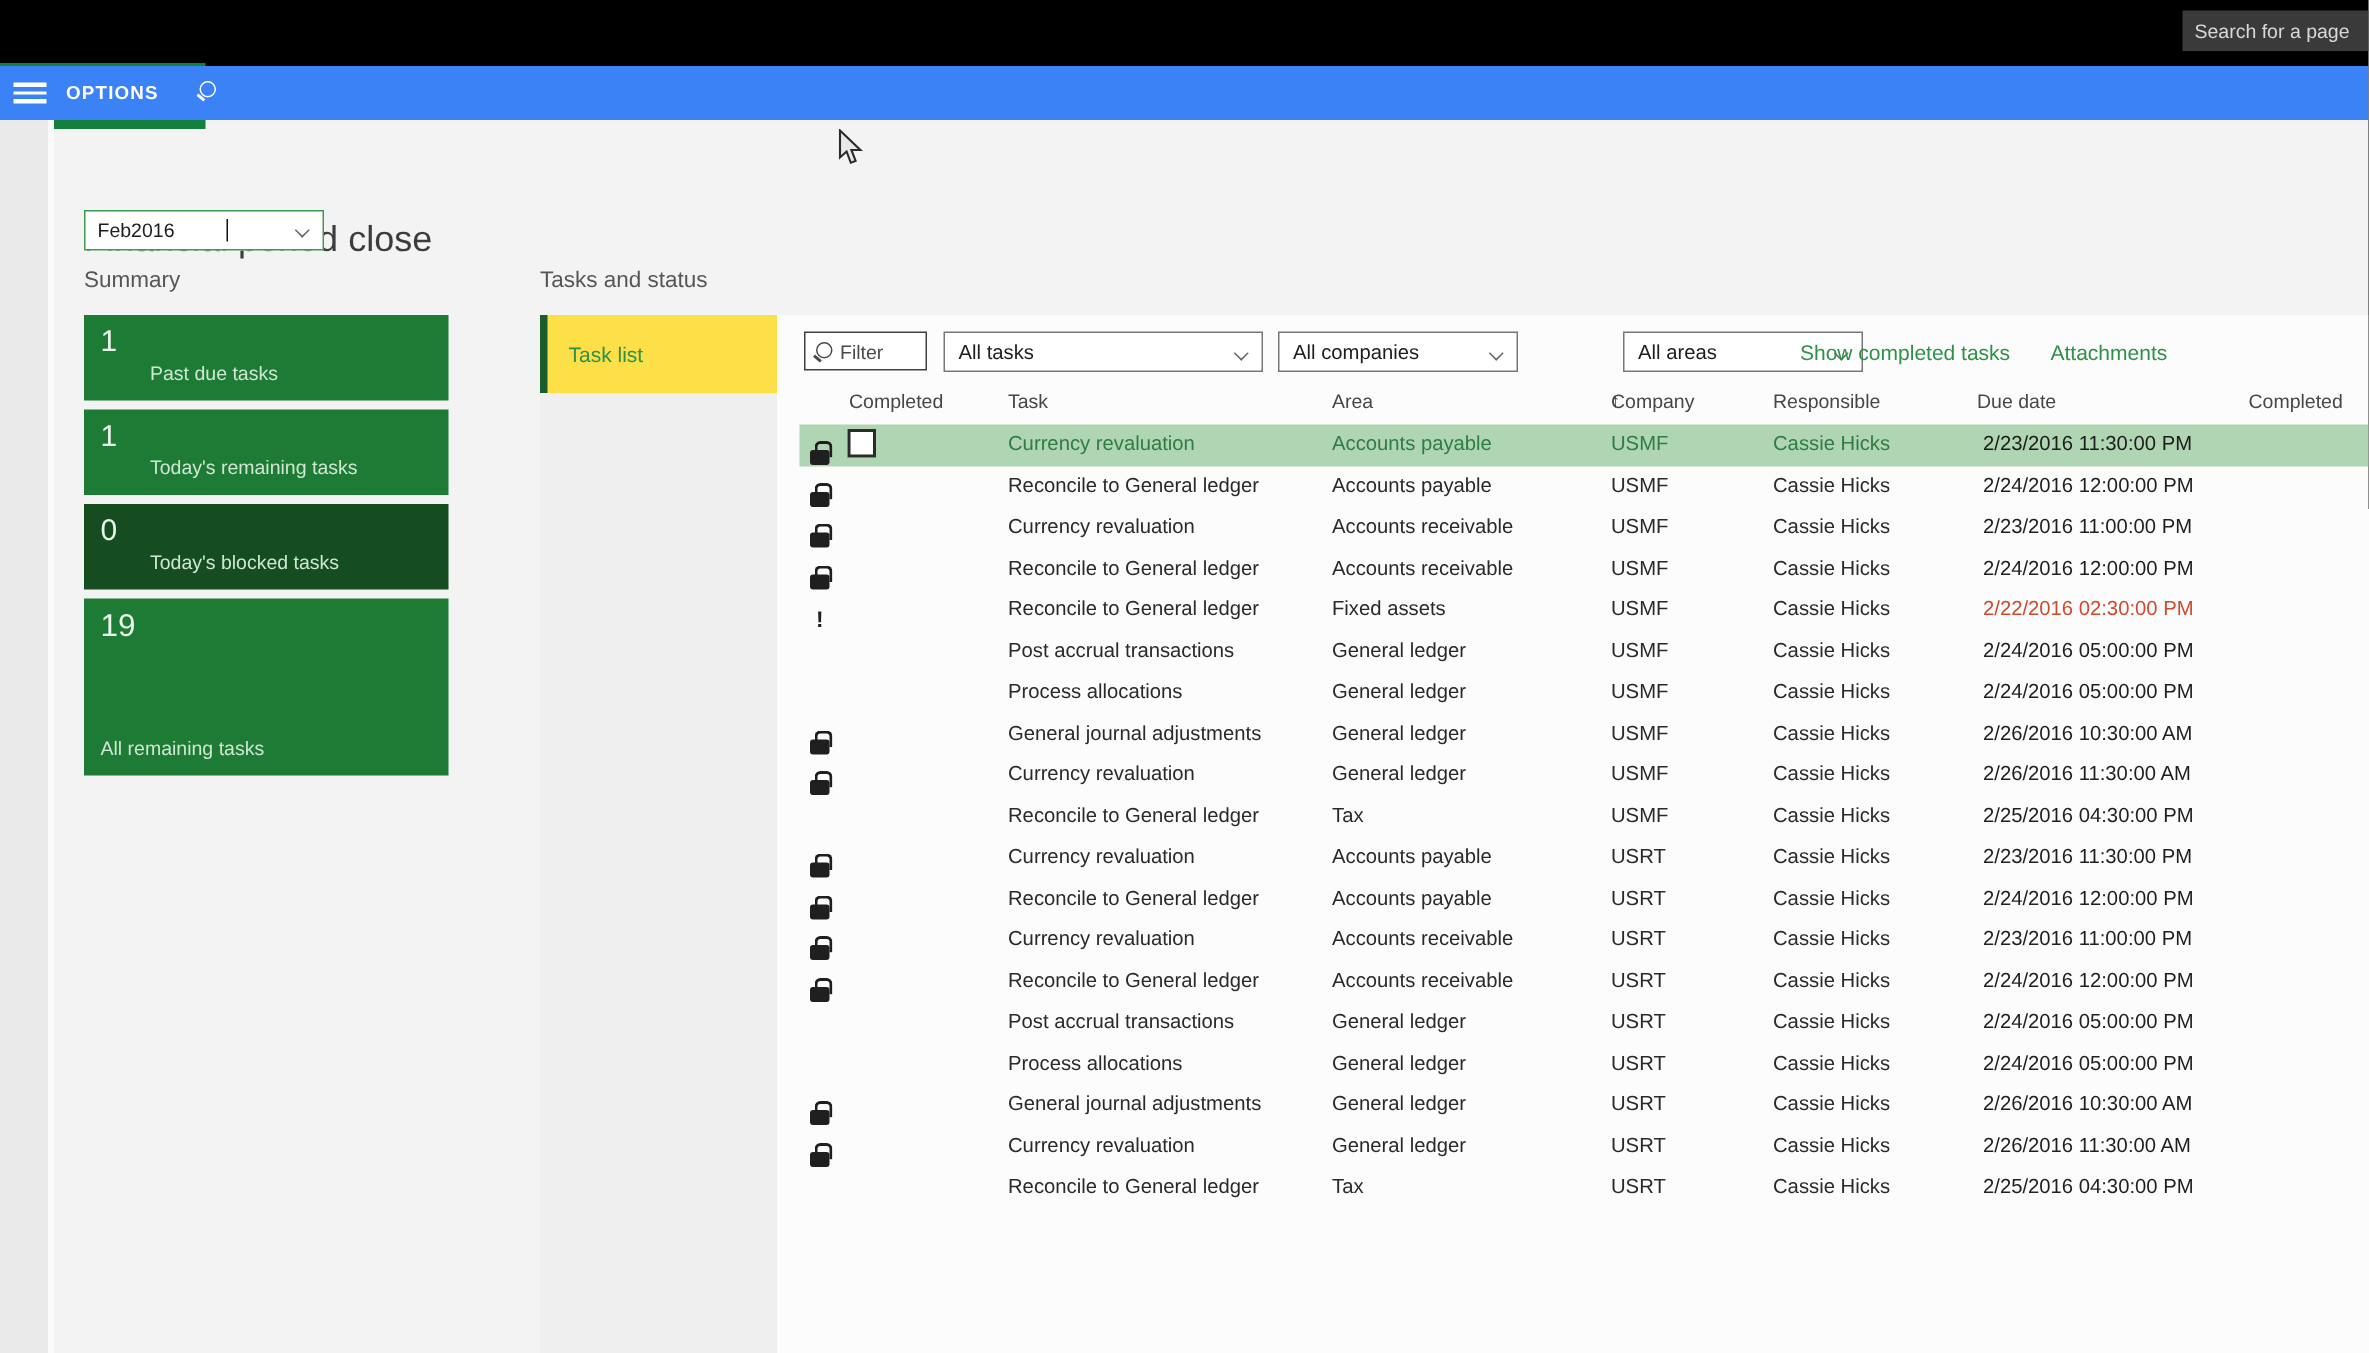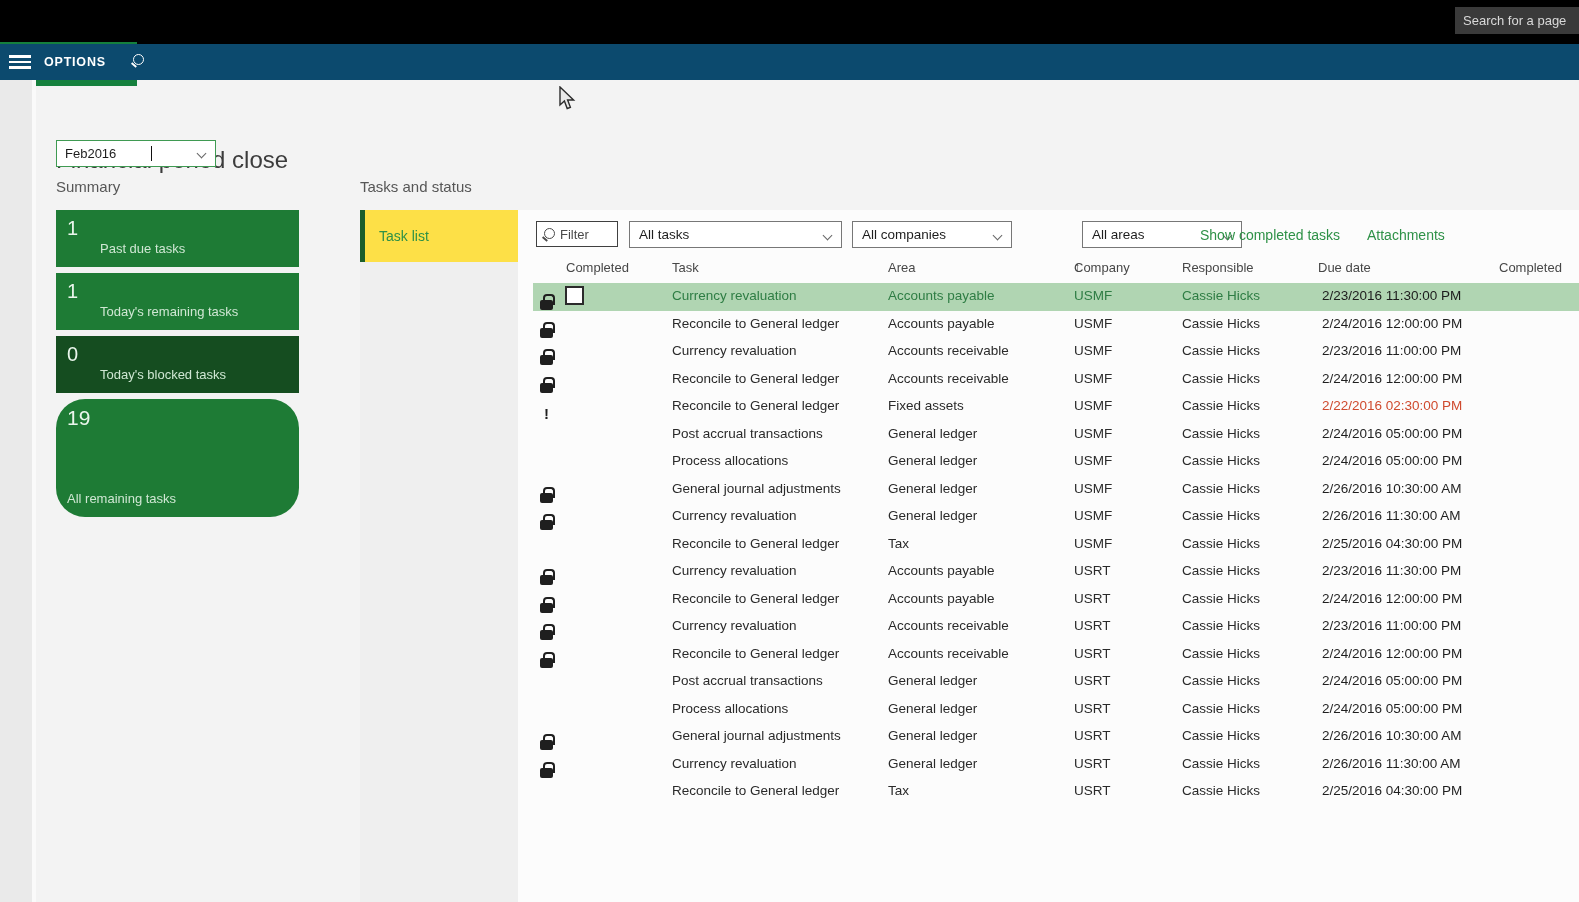--- a/index.html
+++ b/index.html
@@ -12,21 +12,21 @@
 
   
   .topbar { position:absolute; left:0; top:0; width:1579px; height:44px; background:#000; }
   .brand { position:absolute; left:0; top:0; width:137px; height:44px; background:#15803d;
            color:#ddf0e0; font-size:17px; display:flex; align-items:center; padding-left:8px;margin-top:42px; }
   .page-search { position:absolute; left:1455px; top:7px; width:130px; height:27px;
            background:#3a3a3a; color:#d9d9d9; font-size:13px; display:flex; align-items:center;
            padding-left:8px; white-space:nowrap; overflow:hidden; }
 
   
-  .toolbar { position:absolute; left:0; top:44px; width:1579px; height:36px; background:#0c4a6e; }
+  .toolbar { position:absolute; left:0; top:44px; width:1579px; height:36px; background:#3b82f6; }
   .hamburger { position:absolute; left:9px; top:11px; width:22px; height:14px; cursor:pointer; }
   .hamburger i { display:block; height:2.6px; background:#fff; margin-bottom:3px; }
   .options-label { position:absolute; left:44px; top:11px; color:#fff; font-size:12.5px;
            letter-spacing:0.8px; font-weight:600; }
   .tb-search { position:absolute; left:131px; top:9px; width:16px; height:16px; cursor:pointer; }
   .mag { position:relative; width:100%; height:100%; }
   .mag::before { content:""; position:absolute; left:2px; top:1px; width:9px; height:9px;
            border:1.8px solid #fff; border-radius:50%; }
   .mag::after { content:""; position:absolute; left:0px; top:11px; width:6px; height:1.8px;
            background:#fff; transform:rotate(40deg); }
@@ -144,21 +144,21 @@
     <span class="tile-label">Past due tasks</span>
   </div>
   <div class="tile" style="top:273px; height:57px;">
     <span class="tile-count">1</span>
     <span class="tile-label">Today's remaining tasks</span>
   </div>
   <div class="tile dark" style="top:336px; height:57px;">
     <span class="tile-count">0</span>
     <span class="tile-label">Today's blocked tasks</span>
   </div>
-  <div class="tile tall" style="top:399px; height:118px;border-radius:29px;">
+  <div class="tile tall" style="top:399px; height:118px;">
     <span class="tile-count">19</span>
     <span class="tile-label">All remaining tasks</span>
   </div>
 
   <div class="section-label" style="left:360px; top:178px;">Tasks and status</div>
   <div class="table-bg"></div>
   <div class="tab-strip"></div>
   <div class="task-tab">Task list</div>
 
   <div class="filter-box">

